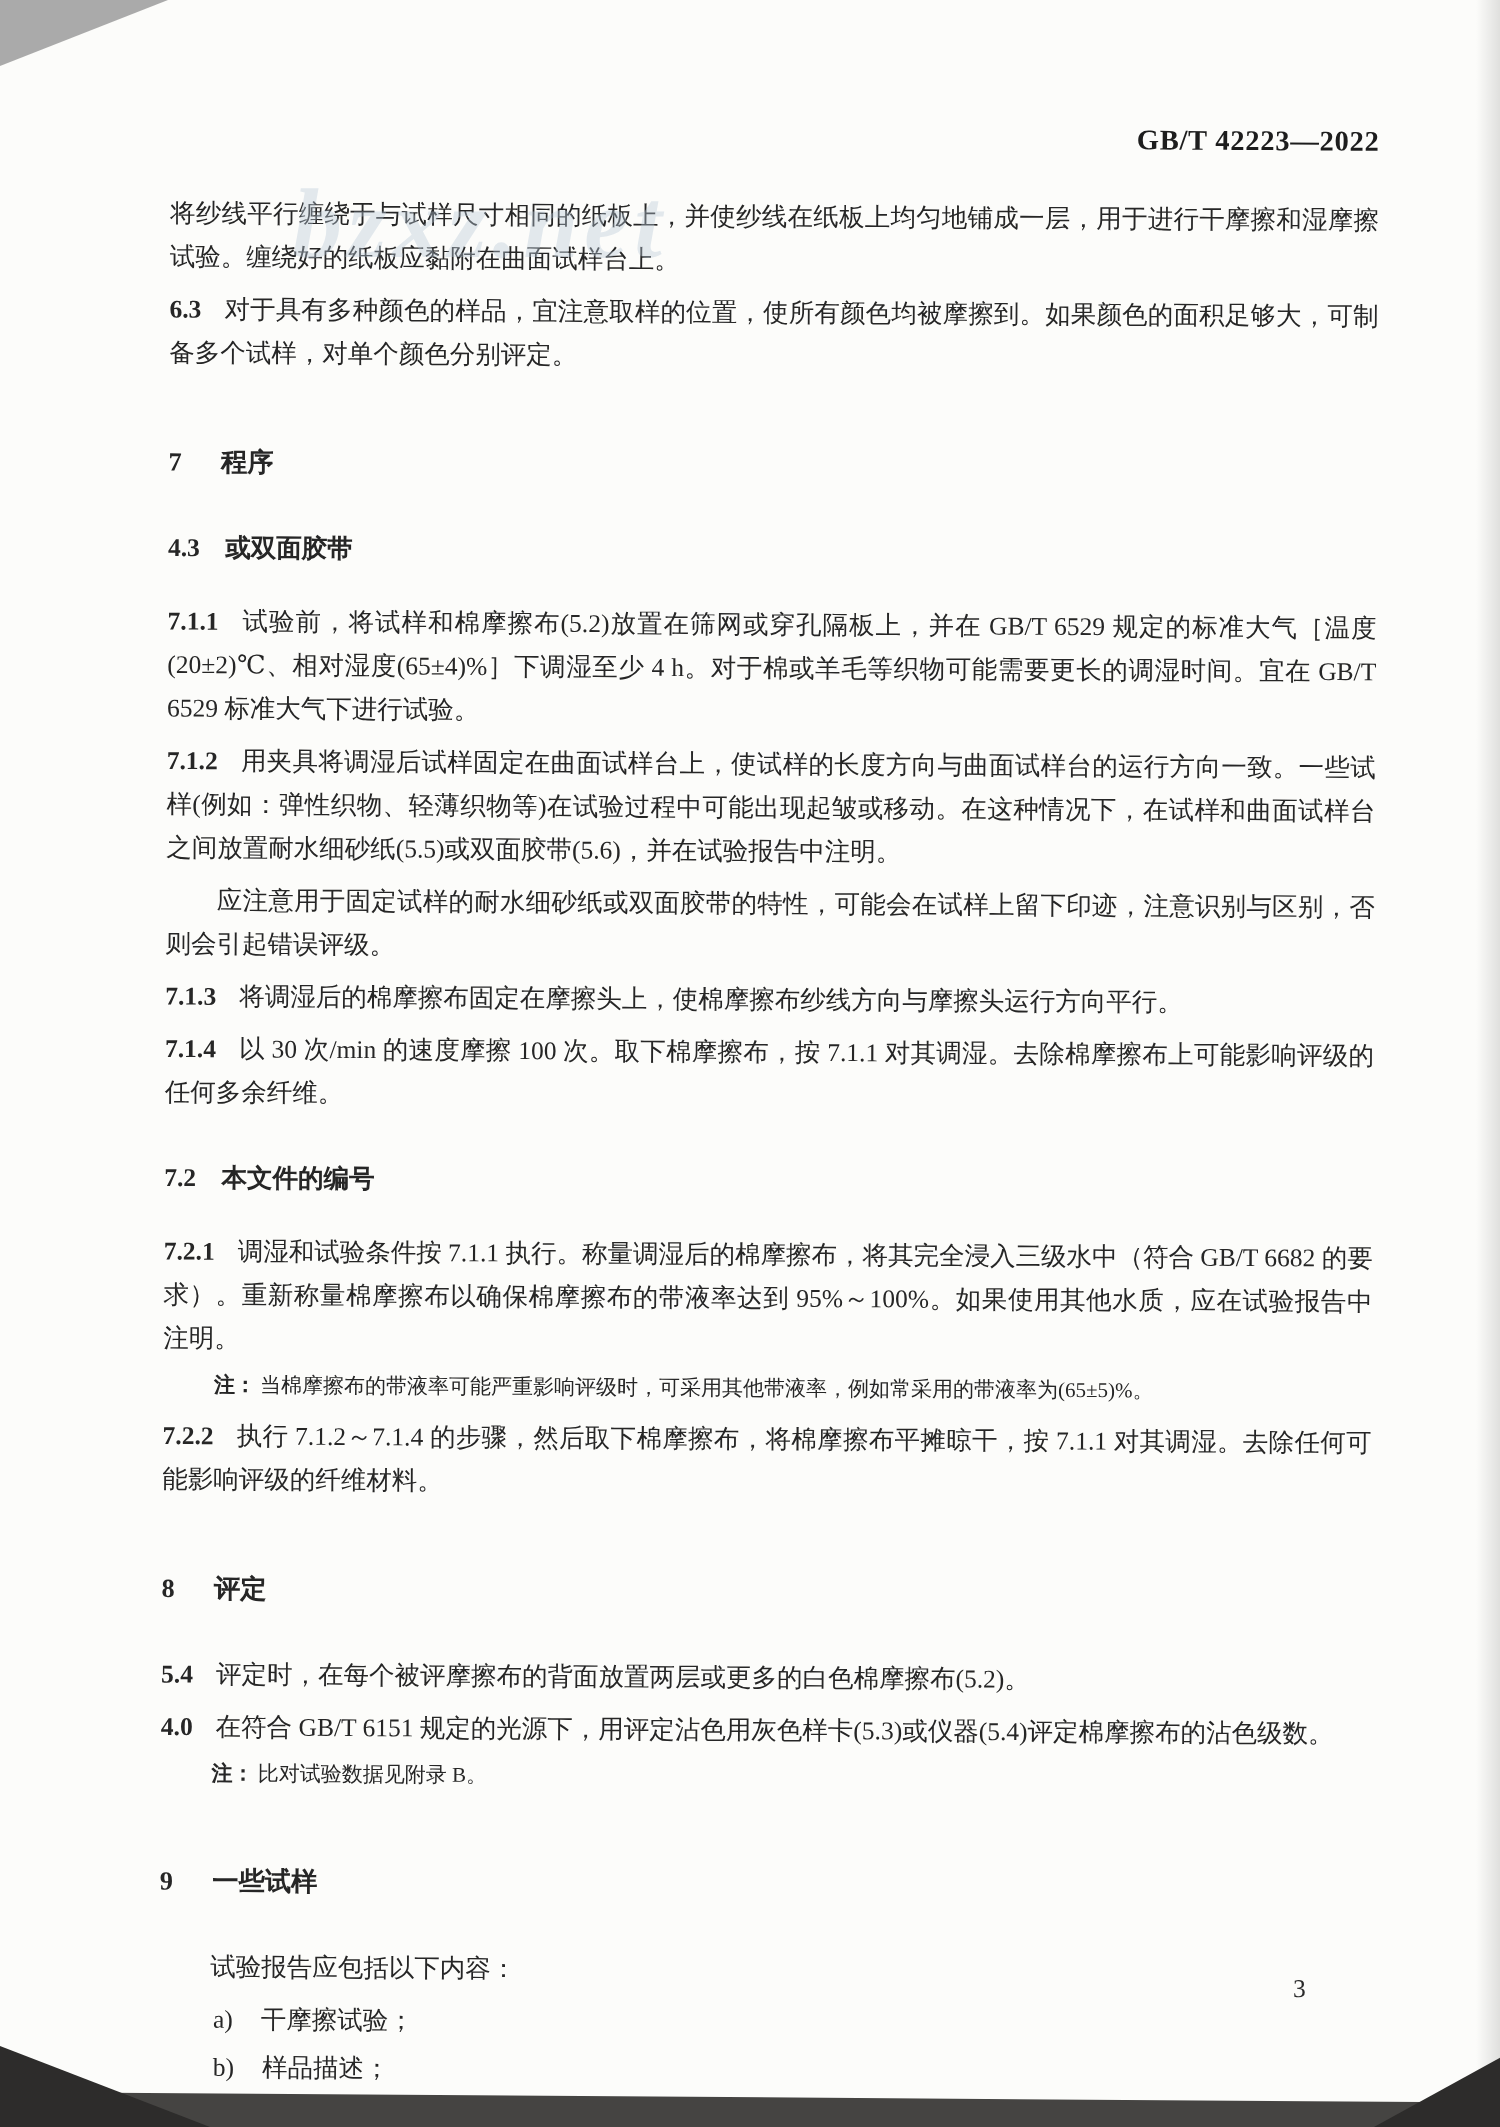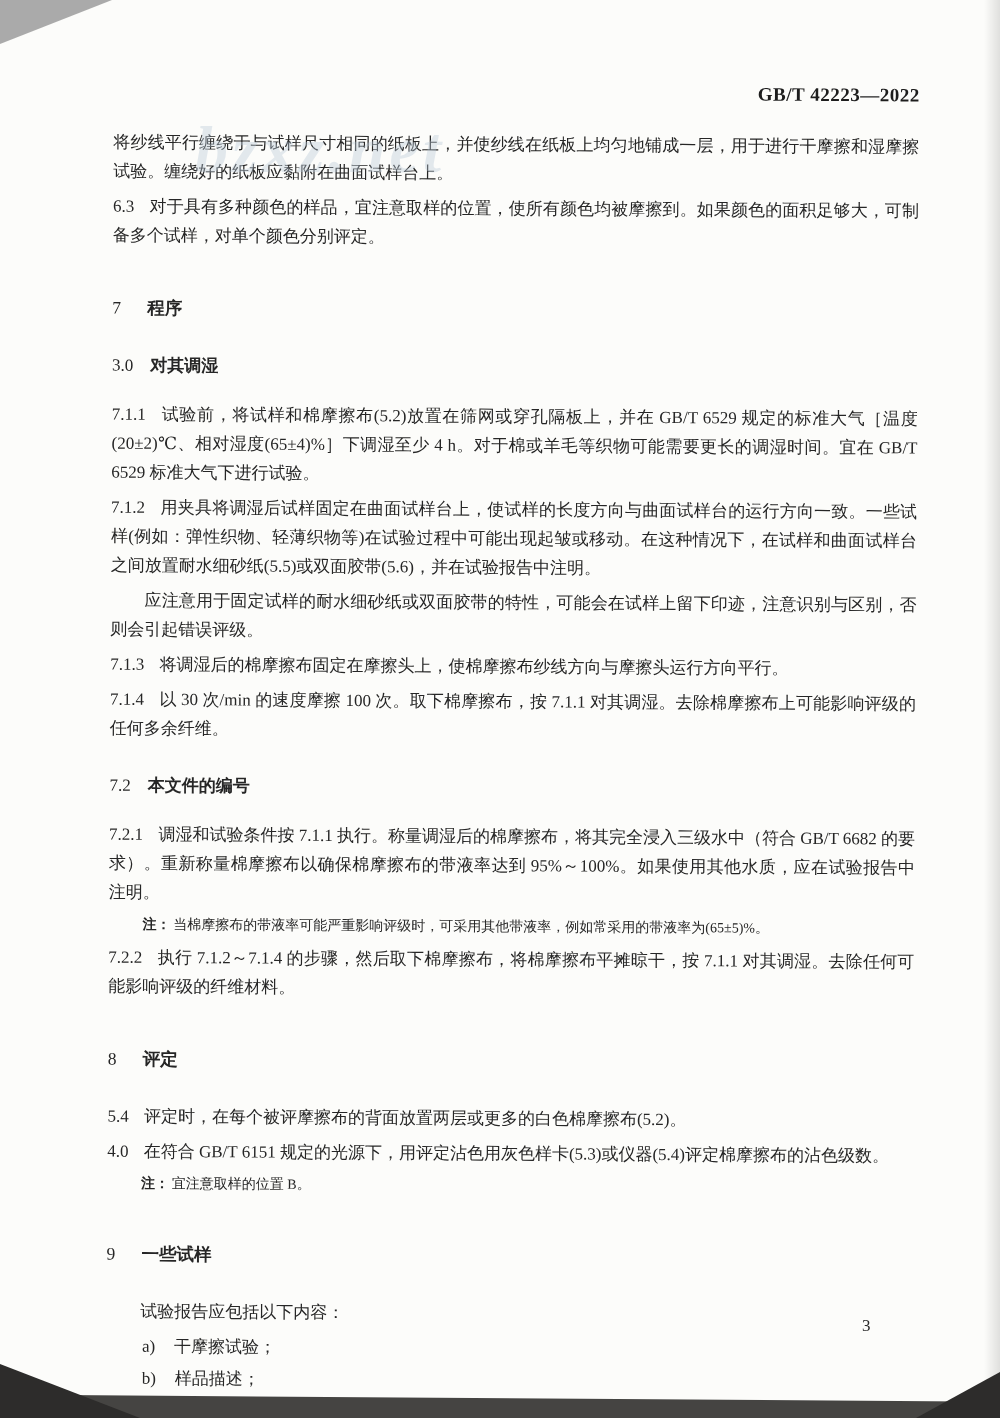--- a/index.html
+++ b/index.html
@@ -34,21 +34,21 @@
     font-weight: bold;
     font-size: 19px;
     letter-spacing: 0.5px;
     margin-bottom: 26px;
     color: #1d1d1d;
   }
 
   .content { font-size: 17px; line-height: 29px; text-align: justify; }
 
   .para { margin: 6px 0; }
-  .para .label { font-weight: normal; margin-right: 0.9em; }
+  .para .label { font-weight: bold; margin-right: 0.9em; }
 
   .para.plain.indent { text-indent: 2em; }
 
   .para.h1 {
     font-weight: bold;
     font-size: 17.5px;
     margin-top: 44px;
     margin-bottom: 28px;
     text-align: left;
   }
@@ -141,34 +141,34 @@
 
 <div class="scan">
 
   <div class="page">
     <div class="doc-header">GB/T 42223—2022</div>
 
     <div class="content">
         <div class="para plain"><span>将纱线平行缠绕于与试样尺寸相同的纸板上，并使纱线在纸板上均匀地铺成一层，用于进行干摩擦和湿摩擦试验。缠绕好的纸板应黏附在曲面试样台上。</span></div>
         <div class="para clause"><span class="label">6.3</span><span>对于具有多种颜色的样品，宜注意取样的位置，使所有颜色均被摩擦到。如果颜色的面积足够大，可制备多个试样，对单个颜色分别评定。</span></div>
         <div class="para h1"><span class="label">7</span><span>程序</span></div>
-        <div class="para h2"><span class="label">3.0</span><span>对其调湿</span></div>
+        <div class="para h2"><span class="label">4.3</span><span>或双面胶带</span></div>
         <div class="para clause"><span class="label">7.1.1</span><span>试验前，将试样和棉摩擦布(5.2)放置在筛网或穿孔隔板上，并在 GB/T 6529 规定的标准大气［温度(20±2)℃、相对湿度(65±4)%］下调湿至少 4 h。对于棉或羊毛等织物可能需要更长的调湿时间。宜在 GB/T 6529 标准大气下进行试验。</span></div>
         <div class="para clause"><span class="label">7.1.2</span><span>用夹具将调湿后试样固定在曲面试样台上，使试样的长度方向与曲面试样台的运行方向一致。一些试样(例如：弹性织物、轻薄织物等)在试验过程中可能出现起皱或移动。在这种情况下，在试样和曲面试样台之间放置耐水细砂纸(5.5)或双面胶带(5.6)，并在试验报告中注明。</span></div>
         <div class="para plain indent"><span>应注意用于固定试样的耐水细砂纸或双面胶带的特性，可能会在试样上留下印迹，注意识别与区别，否则会引起错误评级。</span></div>
         <div class="para clause"><span class="label">7.1.3</span><span>将调湿后的棉摩擦布固定在摩擦头上，使棉摩擦布纱线方向与摩擦头运行方向平行。</span></div>
         <div class="para clause"><span class="label">7.1.4</span><span>以 30 次/min 的速度摩擦 100 次。取下棉摩擦布，按 7.1.1 对其调湿。去除棉摩擦布上可能影响评级的任何多余纤维。</span></div>
         <div class="para h2"><span class="label">7.2</span><span>本文件的编号</span></div>
         <div class="para clause"><span class="label">7.2.1</span><span>调湿和试验条件按 7.1.1 执行。称量调湿后的棉摩擦布，将其完全浸入三级水中（符合 GB/T 6682 的要求）。重新称量棉摩擦布以确保棉摩擦布的带液率达到 95%～100%。如果使用其他水质，应在试验报告中注明。</span></div>
         <div class="para note"><span class="label">注：</span><span>当棉摩擦布的带液率可能严重影响评级时，可采用其他带液率，例如常采用的带液率为(65±5)%。</span></div>
         <div class="para clause"><span class="label">7.2.2</span><span>执行 7.1.2～7.1.4 的步骤，然后取下棉摩擦布，将棉摩擦布平摊晾干，按 7.1.1 对其调湿。去除任何可能影响评级的纤维材料。</span></div>
         <div class="para h1"><span class="label">8</span><span>评定</span></div>
         <div class="para clause"><span class="label">5.4</span><span>评定时，在每个被评摩擦布的背面放置两层或更多的白色棉摩擦布(5.2)。</span></div>
         <div class="para clause"><span class="label">4.0</span><span>在符合 GB/T 6151 规定的光源下，用评定沾色用灰色样卡(5.3)或仪器(5.4)评定棉摩擦布的沾色级数。</span></div>
-        <div class="para note"><span class="label">注：</span><span>宜注意取样的位置 B。</span></div>
+        <div class="para note"><span class="label">注：</span><span>比对试验数据见附录 B。</span></div>
         <div class="para h1"><span class="label">9</span><span>一些试样</span></div>
         <div class="para plain indent"><span>试验报告应包括以下内容：</span></div>
         <div class="para list"><span class="label">a)</span><span>干摩擦试验；</span></div>
         <div class="para list"><span class="label">b)</span><span>样品描述；</span></div>
         <div class="para list"><span class="label">c)</span><span>样品描述；</span></div>
       </div>
   </div>
 
   <div class="watermark">bzxz.net</div>
 

